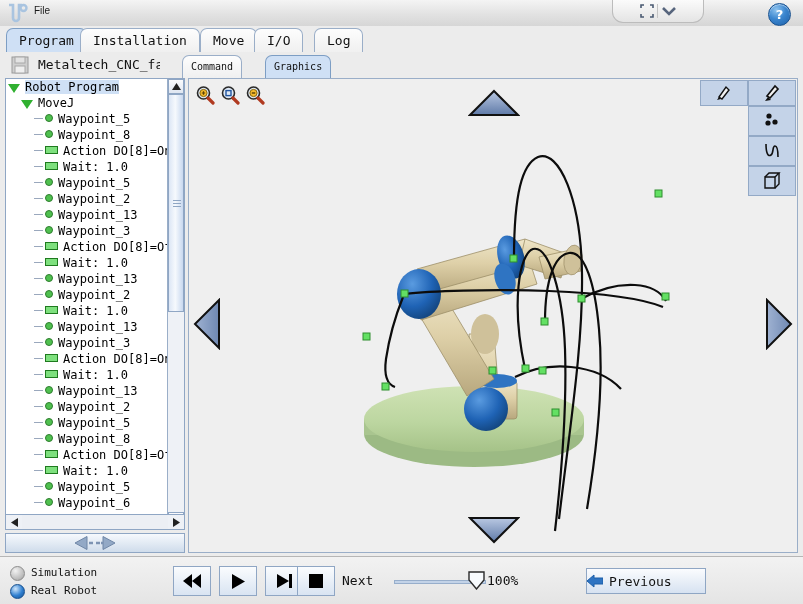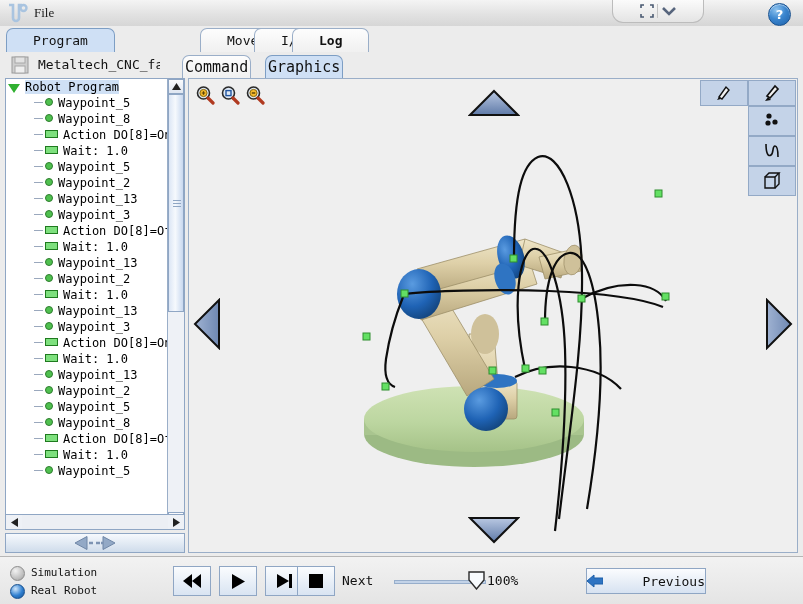--- a/index.html
+++ b/index.html
@@ -11,54 +11,54 @@
     color:#000;
     -webkit-font-smoothing:none;
   }
   #app{position:relative;width:803px;height:604px;background:#ececec;}
 
   
   .titlebar{position:absolute;left:0;top:0;width:803px;height:26px;
     background:linear-gradient(to bottom,#f4f4f4 0%,#e2e2e2 55%,#d6d6d6 100%);
     border-bottom:1px solid #b9b9b9;}
   .ur-logo{position:absolute;left:6px;top:2px;width:22px;height:22px;}
-  .menu-file{position:absolute;left:34px;top:5px;font-size:13px;color:#1a1a1a;
-    font-family:Liberation Serif, serif;}
+  .menu-file{position:absolute;left:34px;top:5px;font-size:10px;color:#1a1a1a;
+    font-family:Liberation Sans, sans-serif;}
   .win-ctl{position:absolute;left:612px;top:0;width:90px;height:22px;
     background:linear-gradient(to bottom,#fbfbfb,#e4e4e4);
     border:1px solid #bcbcbc;border-top:none;
     border-radius:0 0 11px 11px;display:flex;align-items:center;justify-content:center;gap:2px;}
   .win-ctl .sep{width:1px;height:14px;background:#c4c4c4;}
   .fs-icon{width:16px;height:16px;}
   .chev{width:18px;height:14px;}
   .help-btn{position:absolute;left:768px;top:3px;width:21px;height:21px;border-radius:50%;
     background:radial-gradient(circle at 35% 28%,#8fc4ef 0%,#3b86cf 45%,#1c5fa8 100%);
     border:1px solid #17508f;color:#fff;font-size:13px;font-weight:bold;
     display:flex;align-items:center;justify-content:center;
     font-family:"DejaVu Sans","Liberation Sans",sans-serif;
     box-shadow:inset 0 1px 1px rgba(255,255,255,.55);}
 
   
   .tabstrip{position:absolute;left:0;top:26px;width:803px;height:26px;
     background:#ececec;border-bottom:1px solid #8fa6c4;}
   .tab{position:absolute;top:2px;height:23px;line-height:23px;
-    padding:0 26px;font-size:13px;
+    padding:0 12px;font-size:13px;
     background:linear-gradient(to bottom,#fdfdfd,#f0f0f0);
     border:1px solid #9aaec8;border-bottom:none;
     border-radius:7px 7px 0 0;color:#111;white-space:nowrap;}
   .tab.active{background:#cfe0f5;border-color:#7d9ec4;font-weight:normal;}
 
   
   .filerow{position:absolute;left:0;top:52px;width:803px;height:26px;background:#ececec;}
   .save-icon{position:absolute;left:10px;top:55px;width:20px;height:20px;}
   .filename{position:absolute;left:38px;top:57px;font-size:13px;color:#111;white-space:nowrap;
     overflow:hidden;width:122px;}
 
   
-  .subtab{position:absolute;top:55px;height:22px;line-height:22px;padding:0 2px;font-size:15px;
+  .subtab{position:absolute;top:55px;height:22px;line-height:22px;padding:0 8px;font-size:10px;
     background:linear-gradient(to bottom,#fdfdfd,#f0f0f0);
     border:1px solid #9aaec8;border-bottom:none;border-radius:7px 7px 0 0;color:#111;white-space:nowrap;}
   .subtab.active{background:#cfe0f5;border-color:#7d9ec4;}
 
   
   .treepanel{position:absolute;left:5px;top:78px;width:180px;height:450px;
     background:#fff;border:1px solid #8fa6c4;box-sizing:border-box;overflow:hidden;}
   .treeinner{position:absolute;left:0;top:0;width:163px;height:434px;overflow:hidden;}
   .trow{position:relative;height:16px;line-height:16px;white-space:nowrap;font-size:12px;
     padding-left:2px;}
@@ -114,21 +114,21 @@
     border:1px solid #8fa6c4;box-sizing:border-box;
     display:flex;align-items:center;justify-content:center;}
   .speedlbl{position:absolute;left:342px;top:572px;font-size:13px;color:#111;}
   .strack{position:absolute;left:394px;top:579px;width:92px;height:4px;
     background:#c3d3e8;border:1px solid #97aecb;box-sizing:border-box;}
   .sknob{position:absolute;left:468px;top:570px;width:17px;height:19px;}
   .spct{position:absolute;left:487px;top:572px;font-size:13px;color:#111;}
   .navbtn{position:absolute;height:26px;
     background:linear-gradient(to bottom,#fbfcfe,#d7e2f1);
     border:1px solid #8fa6c4;box-sizing:border-box;
-    display:flex;align-items:center;justify-content:space-between;gap:6px;
+    display:flex;align-items:center;justify-content:flex-start;gap:6px;
     font-size:13px;color:#111;}
 </style>
 </head>
 <body>
 
 <div id="app">
 
   <div class="titlebar">
     <svg class="ur-logo" viewBox="0 0 22 22">
       <path d="M3 3 h4 v13 a3 3 0 0 0 6 0 V3 h3" fill="none" stroke="#a9c4e0" stroke-width="2.6"></path>
@@ -144,39 +144,41 @@
       <svg class="chev" viewBox="0 0 18 14">
         <path d="M3 4 L9 10 L15 4" fill="none" stroke="#57657d" stroke-width="2.6"></path>
       </svg>
     </div>
 
     <div class="help-btn">?</div>
   </div>
 
   <div class="tabstrip">
     <div class="tab active" style="left:6px;">Program</div>
+    <div class="tab" style="left:80px;">Installation</div>
     <div class="tab" style="left:200px;">Move</div>
     <div class="tab" style="left:254px;">I/O</div>
-    <div class="tab" style="left:292px;font-weight:bold;">Log</div>
+    <div class="tab" style="left:314px;">Log</div>
   </div>
 
   <div class="filerow"></div>
   <svg class="save-icon" viewBox="0 0 20 20">
     <rect x="2" y="2" width="16" height="16" fill="#cfcfcf" stroke="#9a9a9a"></rect>
     <rect x="5" y="2" width="10" height="6" fill="#e3e3e3" stroke="#a8a8a8"></rect>
     <rect x="5" y="11" width="10" height="7" fill="#efefef" stroke="#a8a8a8"></rect>
   </svg>
   <div class="filename">Metaltech_CNC_fair</div>
 
   <div class="subtab" style="left:182px;">Command</div>
   <div class="subtab active" style="left:265px;">Graphics</div>
 
   <div class="treepanel">
     <div class="treeinner" id="tree-rows">
         <div class="trow sel"><span style="display: inline-block; width: 0px;"></span><span class="tri"></span><span style="margin-left: 5px; background: rgb(207, 224, 245);">Robot Program</span></div>
+        <div class="trow"><span style="display: inline-block; width: 13px;"></span><span class="tri"></span><span style="margin-left: 5px;">MoveJ</span></div>
         <div class="trow"><span style="display: inline-block; width: 26px;"></span><span class="hl"></span><span class="dot"></span><span style="margin-left: 5px;">Waypoint_5</span></div>
         <div class="trow"><span style="display: inline-block; width: 26px;"></span><span class="hl"></span><span class="dot"></span><span style="margin-left: 5px;">Waypoint_8</span></div>
         <div class="trow"><span style="display: inline-block; width: 26px;"></span><span class="hl"></span><span class="bar"></span><span style="margin-left: 5px;">Action DO[8]=On</span></div>
         <div class="trow"><span style="display: inline-block; width: 26px;"></span><span class="hl"></span><span class="bar"></span><span style="margin-left: 5px;">Wait: 1.0</span></div>
         <div class="trow"><span style="display: inline-block; width: 26px;"></span><span class="hl"></span><span class="dot"></span><span style="margin-left: 5px;">Waypoint_5</span></div>
         <div class="trow"><span style="display: inline-block; width: 26px;"></span><span class="hl"></span><span class="dot"></span><span style="margin-left: 5px;">Waypoint_2</span></div>
         <div class="trow"><span style="display: inline-block; width: 26px;"></span><span class="hl"></span><span class="dot"></span><span style="margin-left: 5px;">Waypoint_13</span></div>
         <div class="trow"><span style="display: inline-block; width: 26px;"></span><span class="hl"></span><span class="dot"></span><span style="margin-left: 5px;">Waypoint_3</span></div>
         <div class="trow"><span style="display: inline-block; width: 26px;"></span><span class="hl"></span><span class="bar"></span><span style="margin-left: 5px;">Action DO[8]=Off</span></div>
         <div class="trow"><span style="display: inline-block; width: 26px;"></span><span class="hl"></span><span class="bar"></span><span style="margin-left: 5px;">Wait: 1.0</span></div>
@@ -187,20 +189,21 @@
         <div class="trow"><span style="display: inline-block; width: 26px;"></span><span class="hl"></span><span class="dot"></span><span style="margin-left: 5px;">Waypoint_3</span></div>
         <div class="trow"><span style="display: inline-block; width: 26px;"></span><span class="hl"></span><span class="bar"></span><span style="margin-left: 5px;">Action DO[8]=On</span></div>
         <div class="trow"><span style="display: inline-block; width: 26px;"></span><span class="hl"></span><span class="bar"></span><span style="margin-left: 5px;">Wait: 1.0</span></div>
         <div class="trow"><span style="display: inline-block; width: 26px;"></span><span class="hl"></span><span class="dot"></span><span style="margin-left: 5px;">Waypoint_13</span></div>
         <div class="trow"><span style="display: inline-block; width: 26px;"></span><span class="hl"></span><span class="dot"></span><span style="margin-left: 5px;">Waypoint_2</span></div>
         <div class="trow"><span style="display: inline-block; width: 26px;"></span><span class="hl"></span><span class="dot"></span><span style="margin-left: 5px;">Waypoint_5</span></div>
         <div class="trow"><span style="display: inline-block; width: 26px;"></span><span class="hl"></span><span class="dot"></span><span style="margin-left: 5px;">Waypoint_8</span></div>
         <div class="trow"><span style="display: inline-block; width: 26px;"></span><span class="hl"></span><span class="bar"></span><span style="margin-left: 5px;">Action DO[8]=Off</span></div>
         <div class="trow"><span style="display: inline-block; width: 26px;"></span><span class="hl"></span><span class="bar"></span><span style="margin-left: 5px;">Wait: 1.0</span></div>
         <div class="trow"><span style="display: inline-block; width: 26px;"></span><span class="hl"></span><span class="dot"></span><span style="margin-left: 5px;">Waypoint_5</span></div>
+        <div class="trow"><span style="display: inline-block; width: 26px;"></span><span class="hl"></span><span class="dot"></span><span style="margin-left: 5px;">Waypoint_6</span></div>
       </div>
 
     <div class="vsb">
       <div class="sb-btn">
         <svg width="9" height="7" viewBox="0 0 9 7">
             <path d="M4.5 0 L9 7 H0 Z" fill="#222"></path>
           </svg>
       </div>
       <div class="vthumb" style="top:15px;height:218px;">
         <div class="grip">

